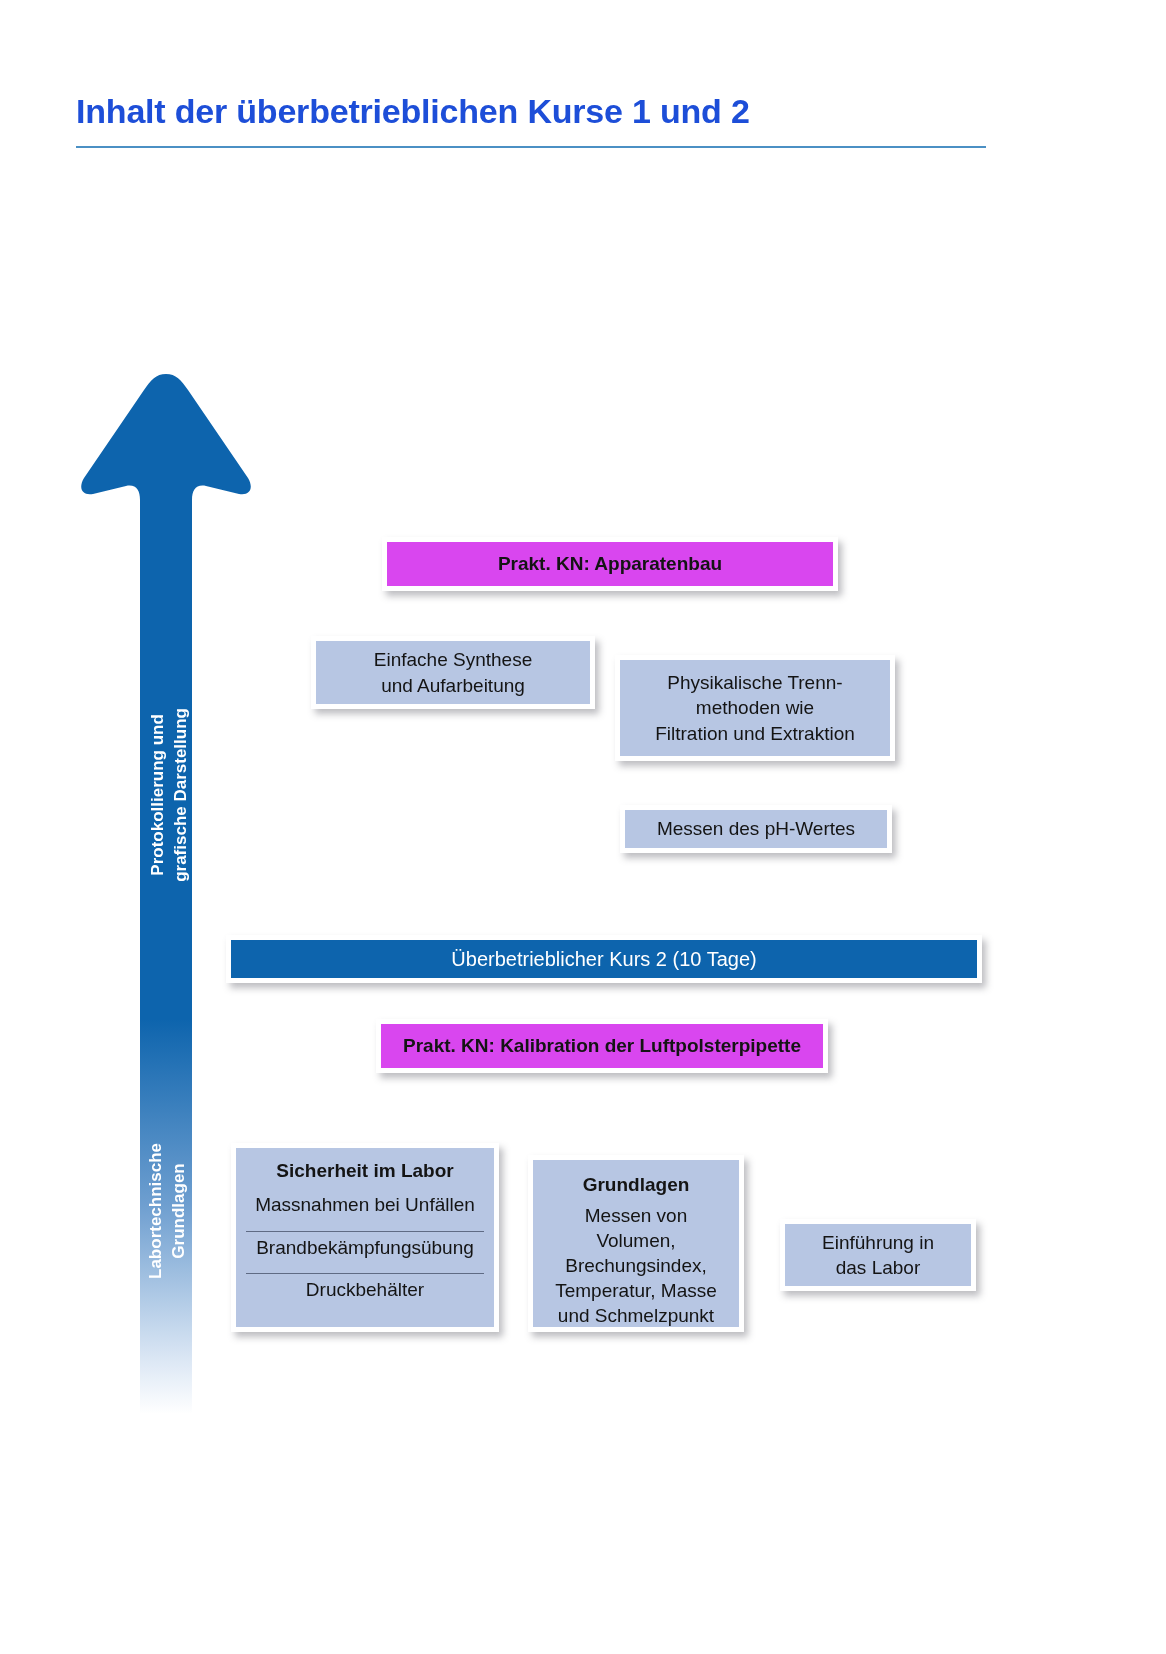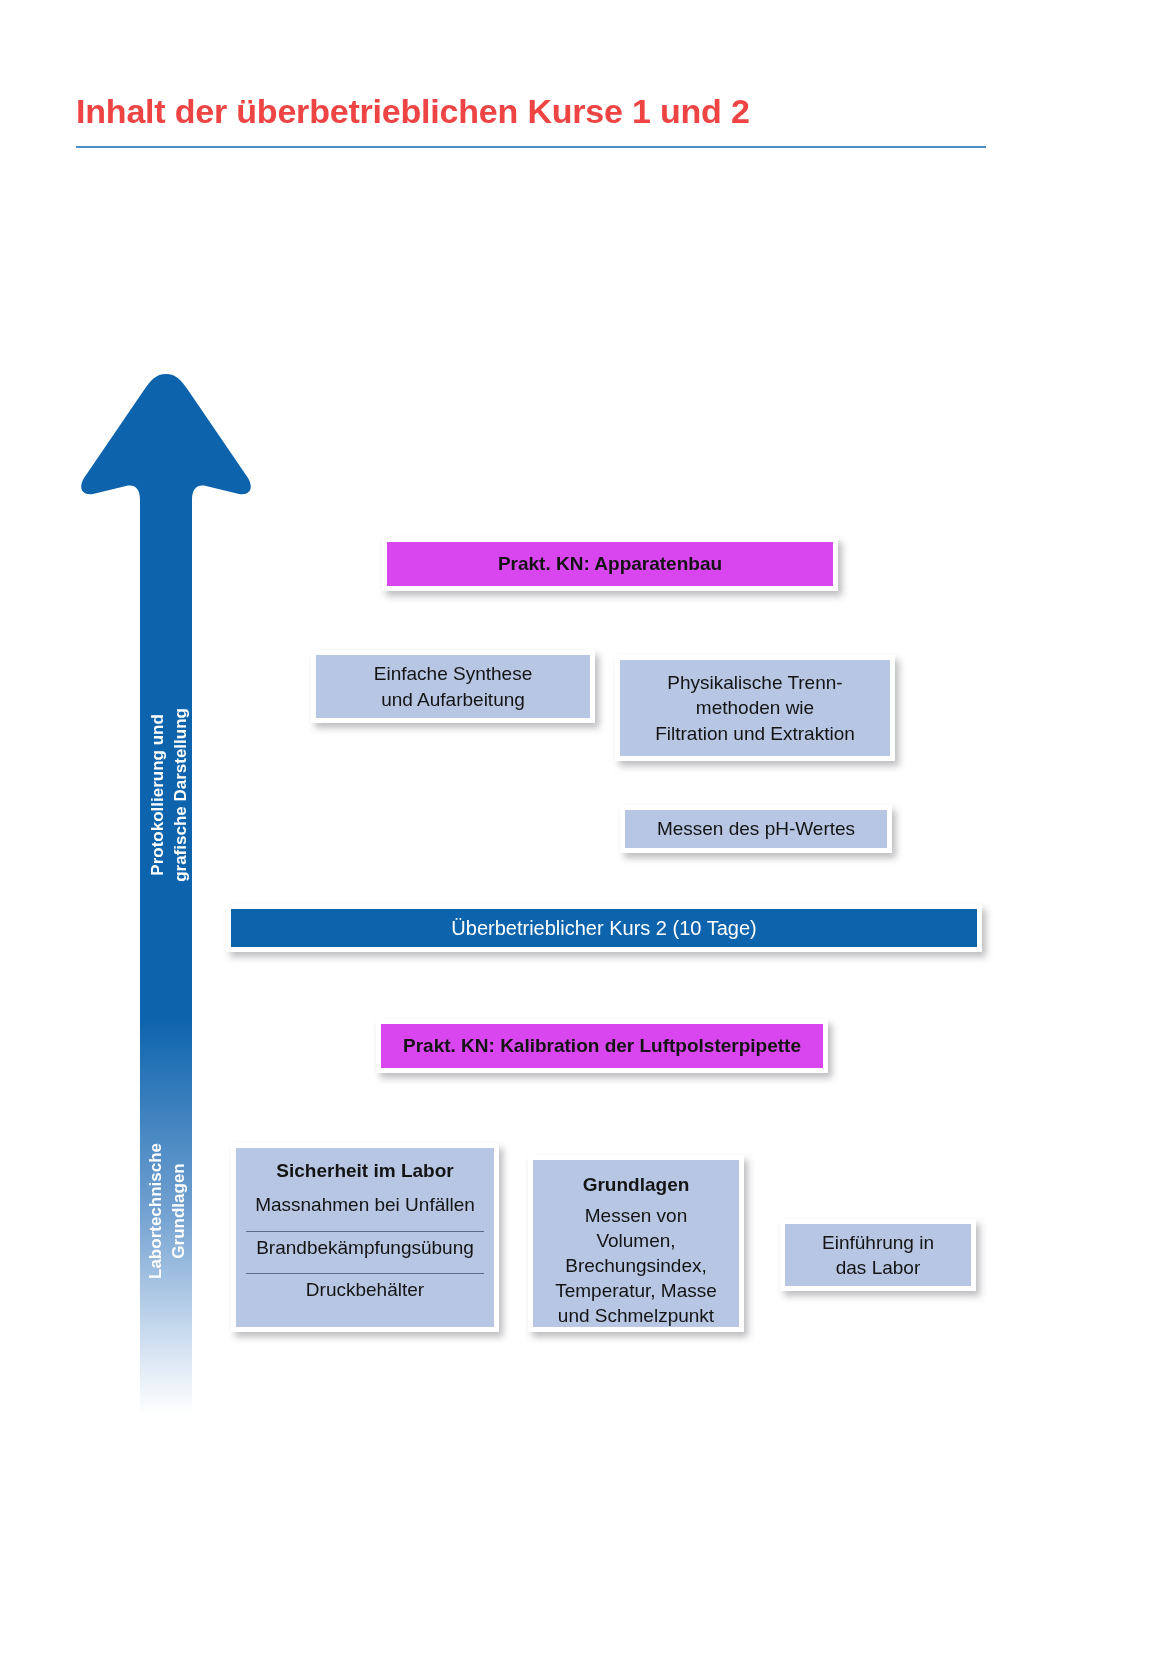--- a/index.html
+++ b/index.html
@@ -21,21 +21,21 @@
   }
 
   
   #header-title {
     position: absolute;
     left: 76px;
     top: 92px;
     width: 900px;
     font-size: 34px;
     font-weight: bold;
-    color: #ef4444;
+    color: #1d4ed8;
     letter-spacing: -0.2px;
     white-space: nowrap;
   }
   #header-rule {
     position: absolute;
     left: 76px;
     top: 146px;
     width: 910px;
     height: 2px;
     background: #4b90c4;
@@ -179,37 +179,37 @@
 
   <div class="arrow-label" id="arrow-label-bottom">
     <div>Labortechnische</div>
     <div>Grundlagen</div>
   </div>
 
   <div class="box accent" style="left:382px; top:537px; width:456px; height:54px;">
     <div>Prakt. KN: Apparatenbau</div>
   </div>
 
-  <div class="box" style="left:311px; top:650px; width:284px; height:73px;justify-content:center;">
+  <div class="box" style="left:311px; top:636px; width:284px; height:73px;justify-content:center;">
     <div class="box-body">Einfache Synthese</div>
     <div class="box-body">und Aufarbeitung</div>
   </div>
 
   <div class="box" style="left:615px; top:655px; width:280px; height:106px;">
     <div class="box-body">Physikalische Trenn-</div>
     <div class="box-body">methoden wie</div>
     <div class="box-body">Filtration und Extraktion</div>
   </div>
 
 
   <div class="box" style="left:620px; top:805px; width:272px; height:48px;">
     <div class="box-body">Messen des pH-Wertes</div>
   </div>
 
-  <div class="course-bar" style="left:226px; top:904px; width:756px; height:48px;">
+  <div class="course-bar" style="left:226px; top:935px; width:756px; height:48px;">
     <div>Überbetrieblicher Kurs 2 (10 Tage)</div>
   </div>
 
   <div class="box accent" style="left:376px; top:1019px; width:452px; height:54px;">
     <div>Prakt. KN: Kalibration der Luftpolsterpipette</div>
   </div>
 
   <div class="box" style="left:231px; top:1143px; width:268px; height:189px; justify-content:flex-start; padding-top:10px;">
     <div class="box-title">Sicherheit im Labor</div>
     <div class="box-list">

